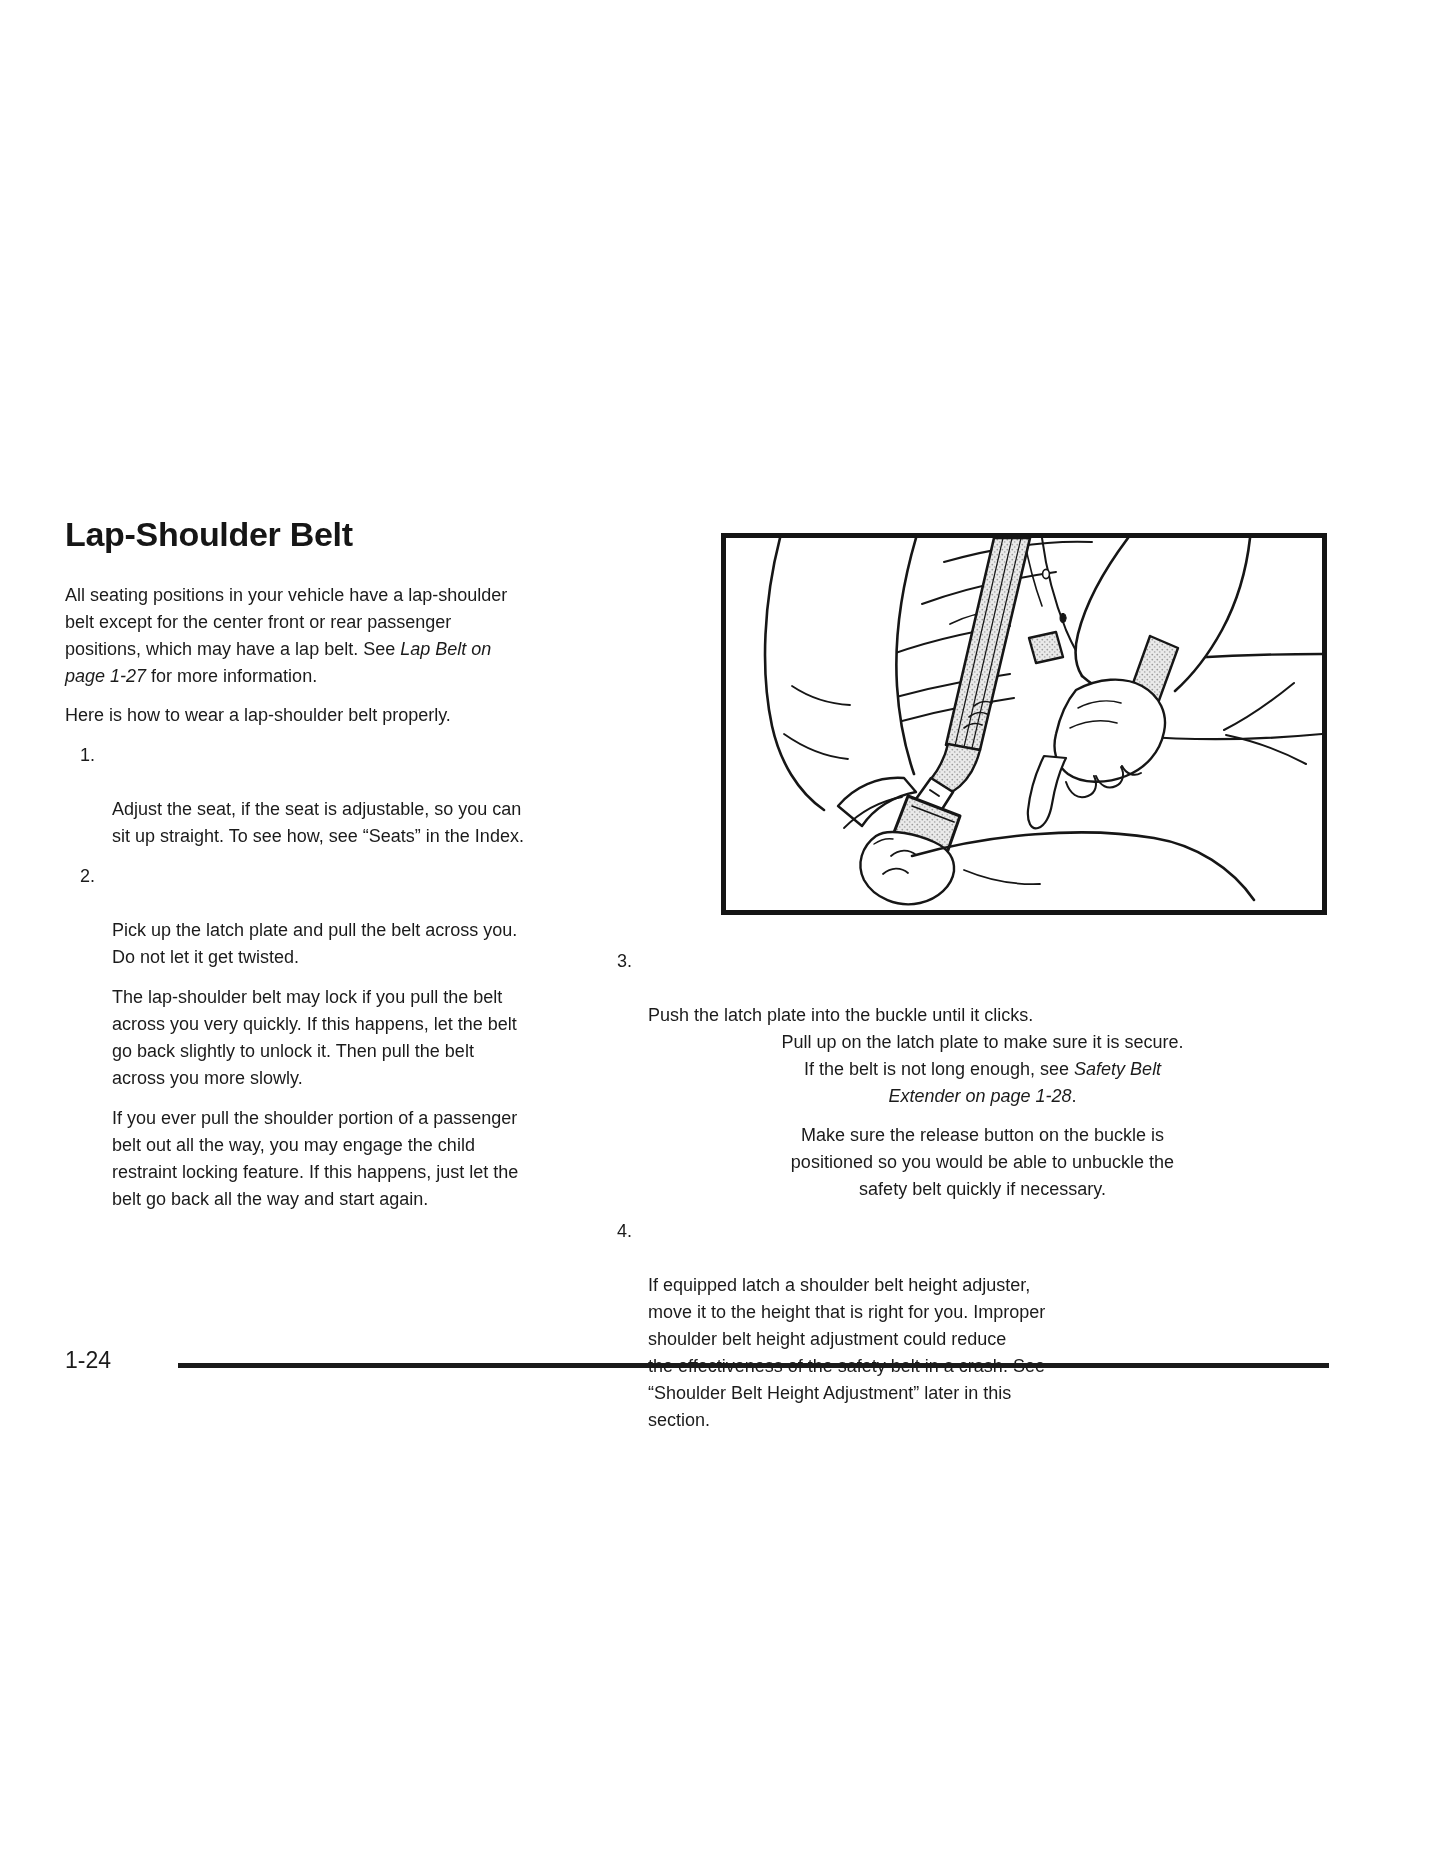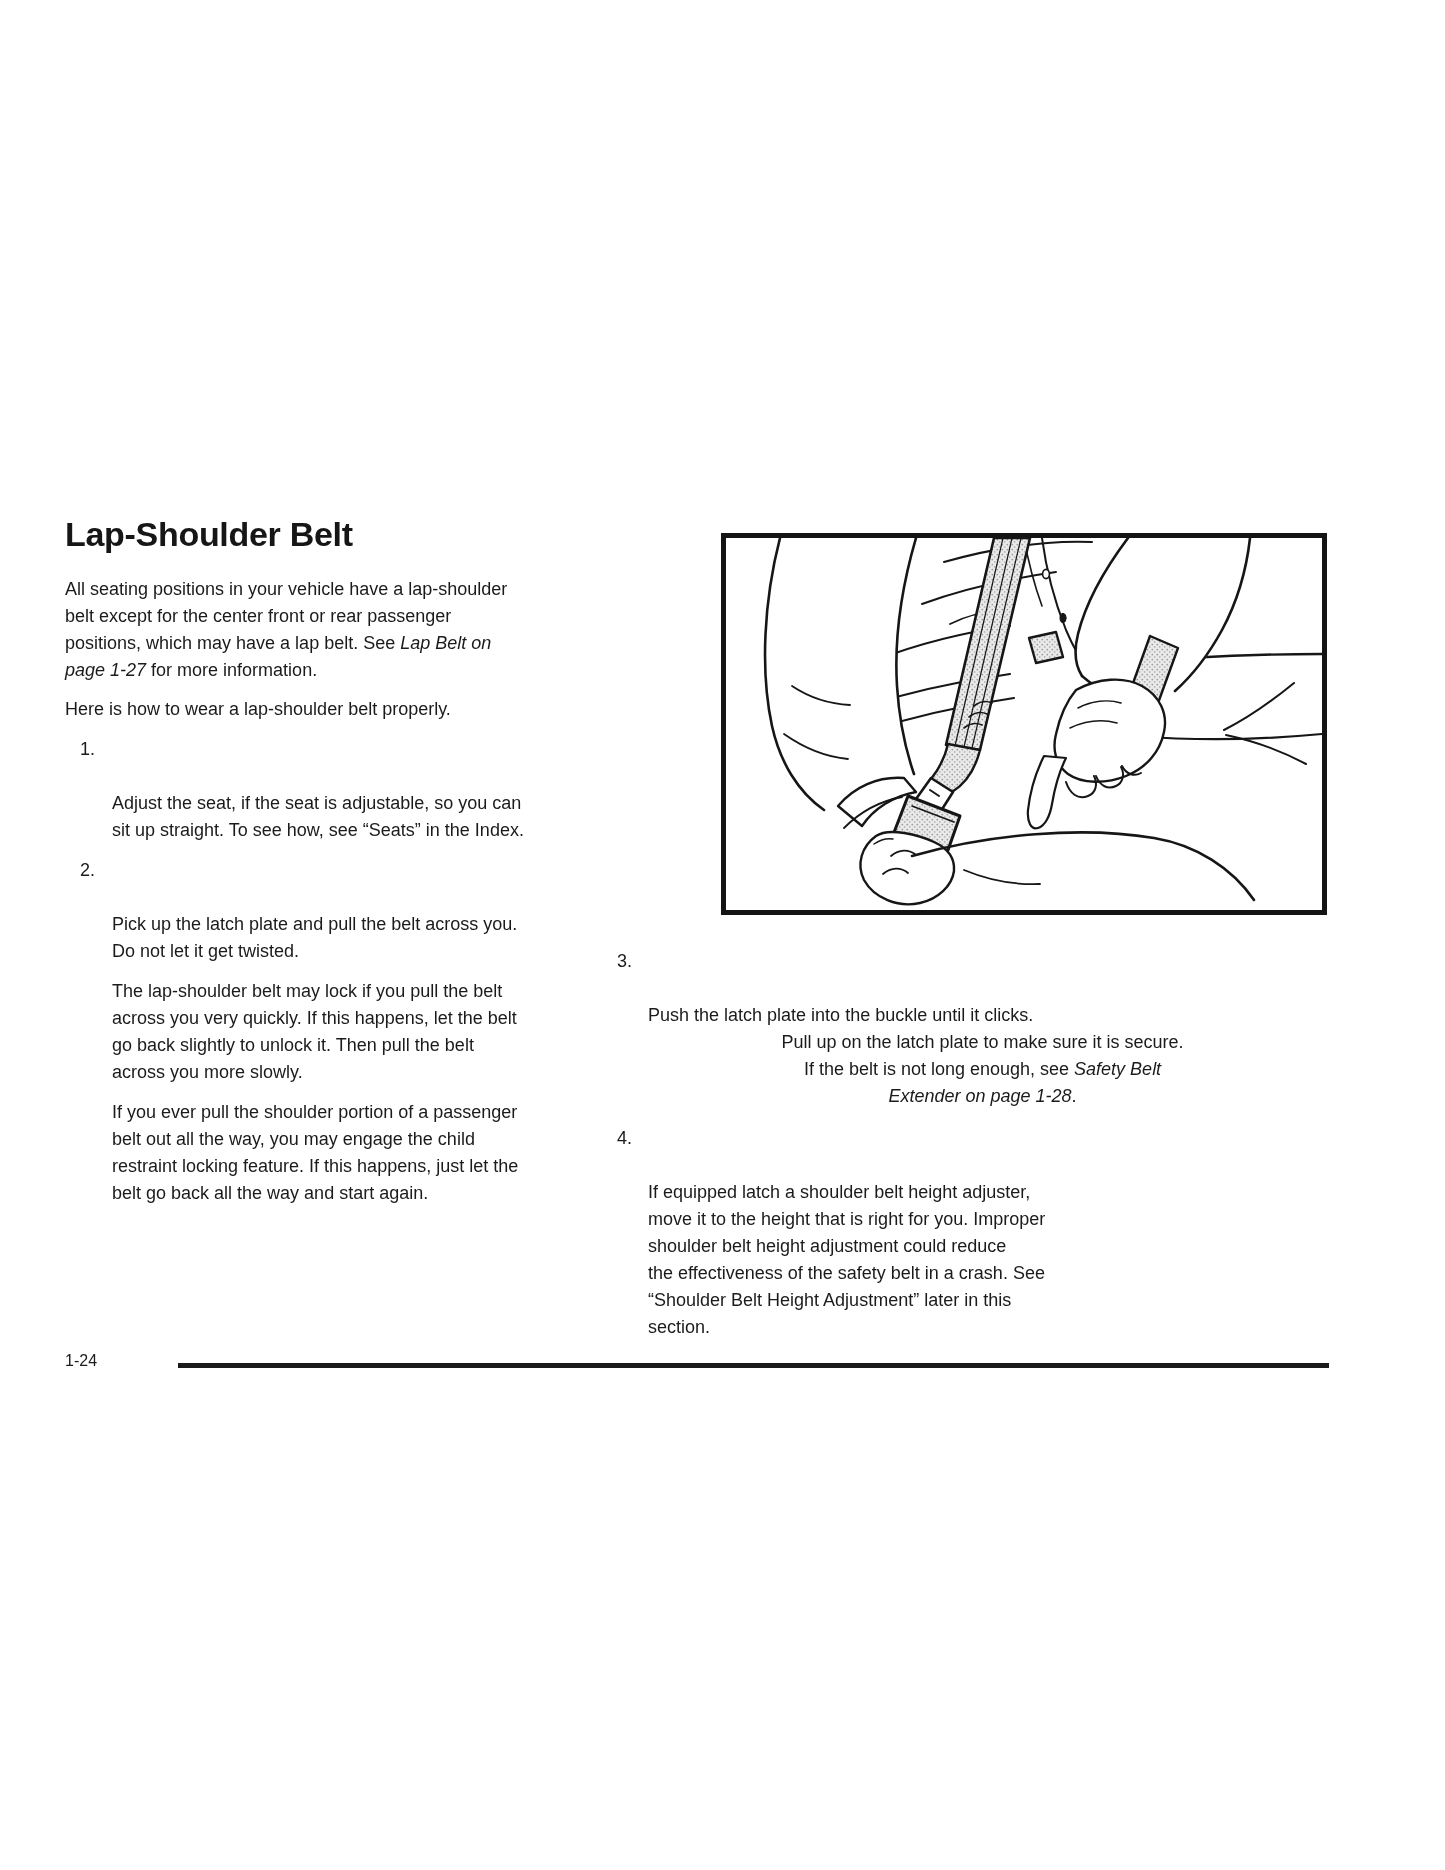--- a/index.html
+++ b/index.html
@@ -6,21 +6,21 @@
   .page{
     position:relative;
     width:1445px;height:1870px;
     background:#ffffff;
     font-family:"Liberation Sans", sans-serif;
     color:#1a1a1a;
     overflow:hidden;
   }
   .doc-title{
     font-size:34px;line-height:40px;font-weight:bold;
-    letter-spacing:-0.3px;margin:0 0 22px 0;white-space:nowrap;
+    letter-spacing:-0.3px;margin:0 0 28px 0;white-space:nowrap;
     color:#161616;
   }
   .body-text{
     font-size:18px;line-height:27px;
     white-space:pre-line;
     color:#1b1b1b;
   }
   .col-left{position:absolute;left:65px;top:514px;width:660px;}
   .col-right{position:absolute;left:617px;top:948px;width:700px;}
   p{margin:0;}
@@ -33,21 +33,21 @@
   .rstep .num{position:absolute;left:0;top:0;}
   .note-left{padding-left:47px;}
   .note-right{padding-left:31px;text-align:center;}
   em{font-style:italic;}
   .figure-frame{
     position:absolute;left:721px;top:533px;width:606px;height:382px;
     border:5px solid #141414;box-sizing:border-box;background:#fff;
   }
   .page-number{
     position:absolute;left:65px;top:1347px;
-    font-size:16px;line-height:27px;color:#1b1b1b;
+    font-size:23px;line-height:27px;color:#1b1b1b;
   }
   .footer-rule{
     position:absolute;left:178px;top:1363px;width:1151px;height:5px;
     background:#1a1a1a;
   }
 </style>
 </head>
 <body>
 
 <div class="page">
@@ -173,20 +173,23 @@
   <div class="col-right">
     <div class="rstep body-text">
       <span class="num">3.</span>
       <span>Push the latch plate into the buckle until it clicks.</span>
     </div>
 
     <p class="body-text note-right"><span>Pull up on the latch plate to make sure it is secure.
 If the belt is not long enough, see </span><em>Safety Belt
 Extender on page 1-28</em><span>.</span></p>
 
+    <p class="body-text note-right mt11">Make sure the release button on the buckle is
+positioned so you would be able to unbuckle the
+safety belt quickly if necessary.</p>
 
     <div class="rstep body-text mt15">
       <span class="num">4.</span>
       <span>If equipped latch a shoulder belt height adjuster,
 move it to the height that is right for you. Improper
 shoulder belt height adjustment could reduce
 the effectiveness of the safety belt in a crash. See
 “Shoulder Belt Height Adjustment” later in this
 section.</span>
     </div>

